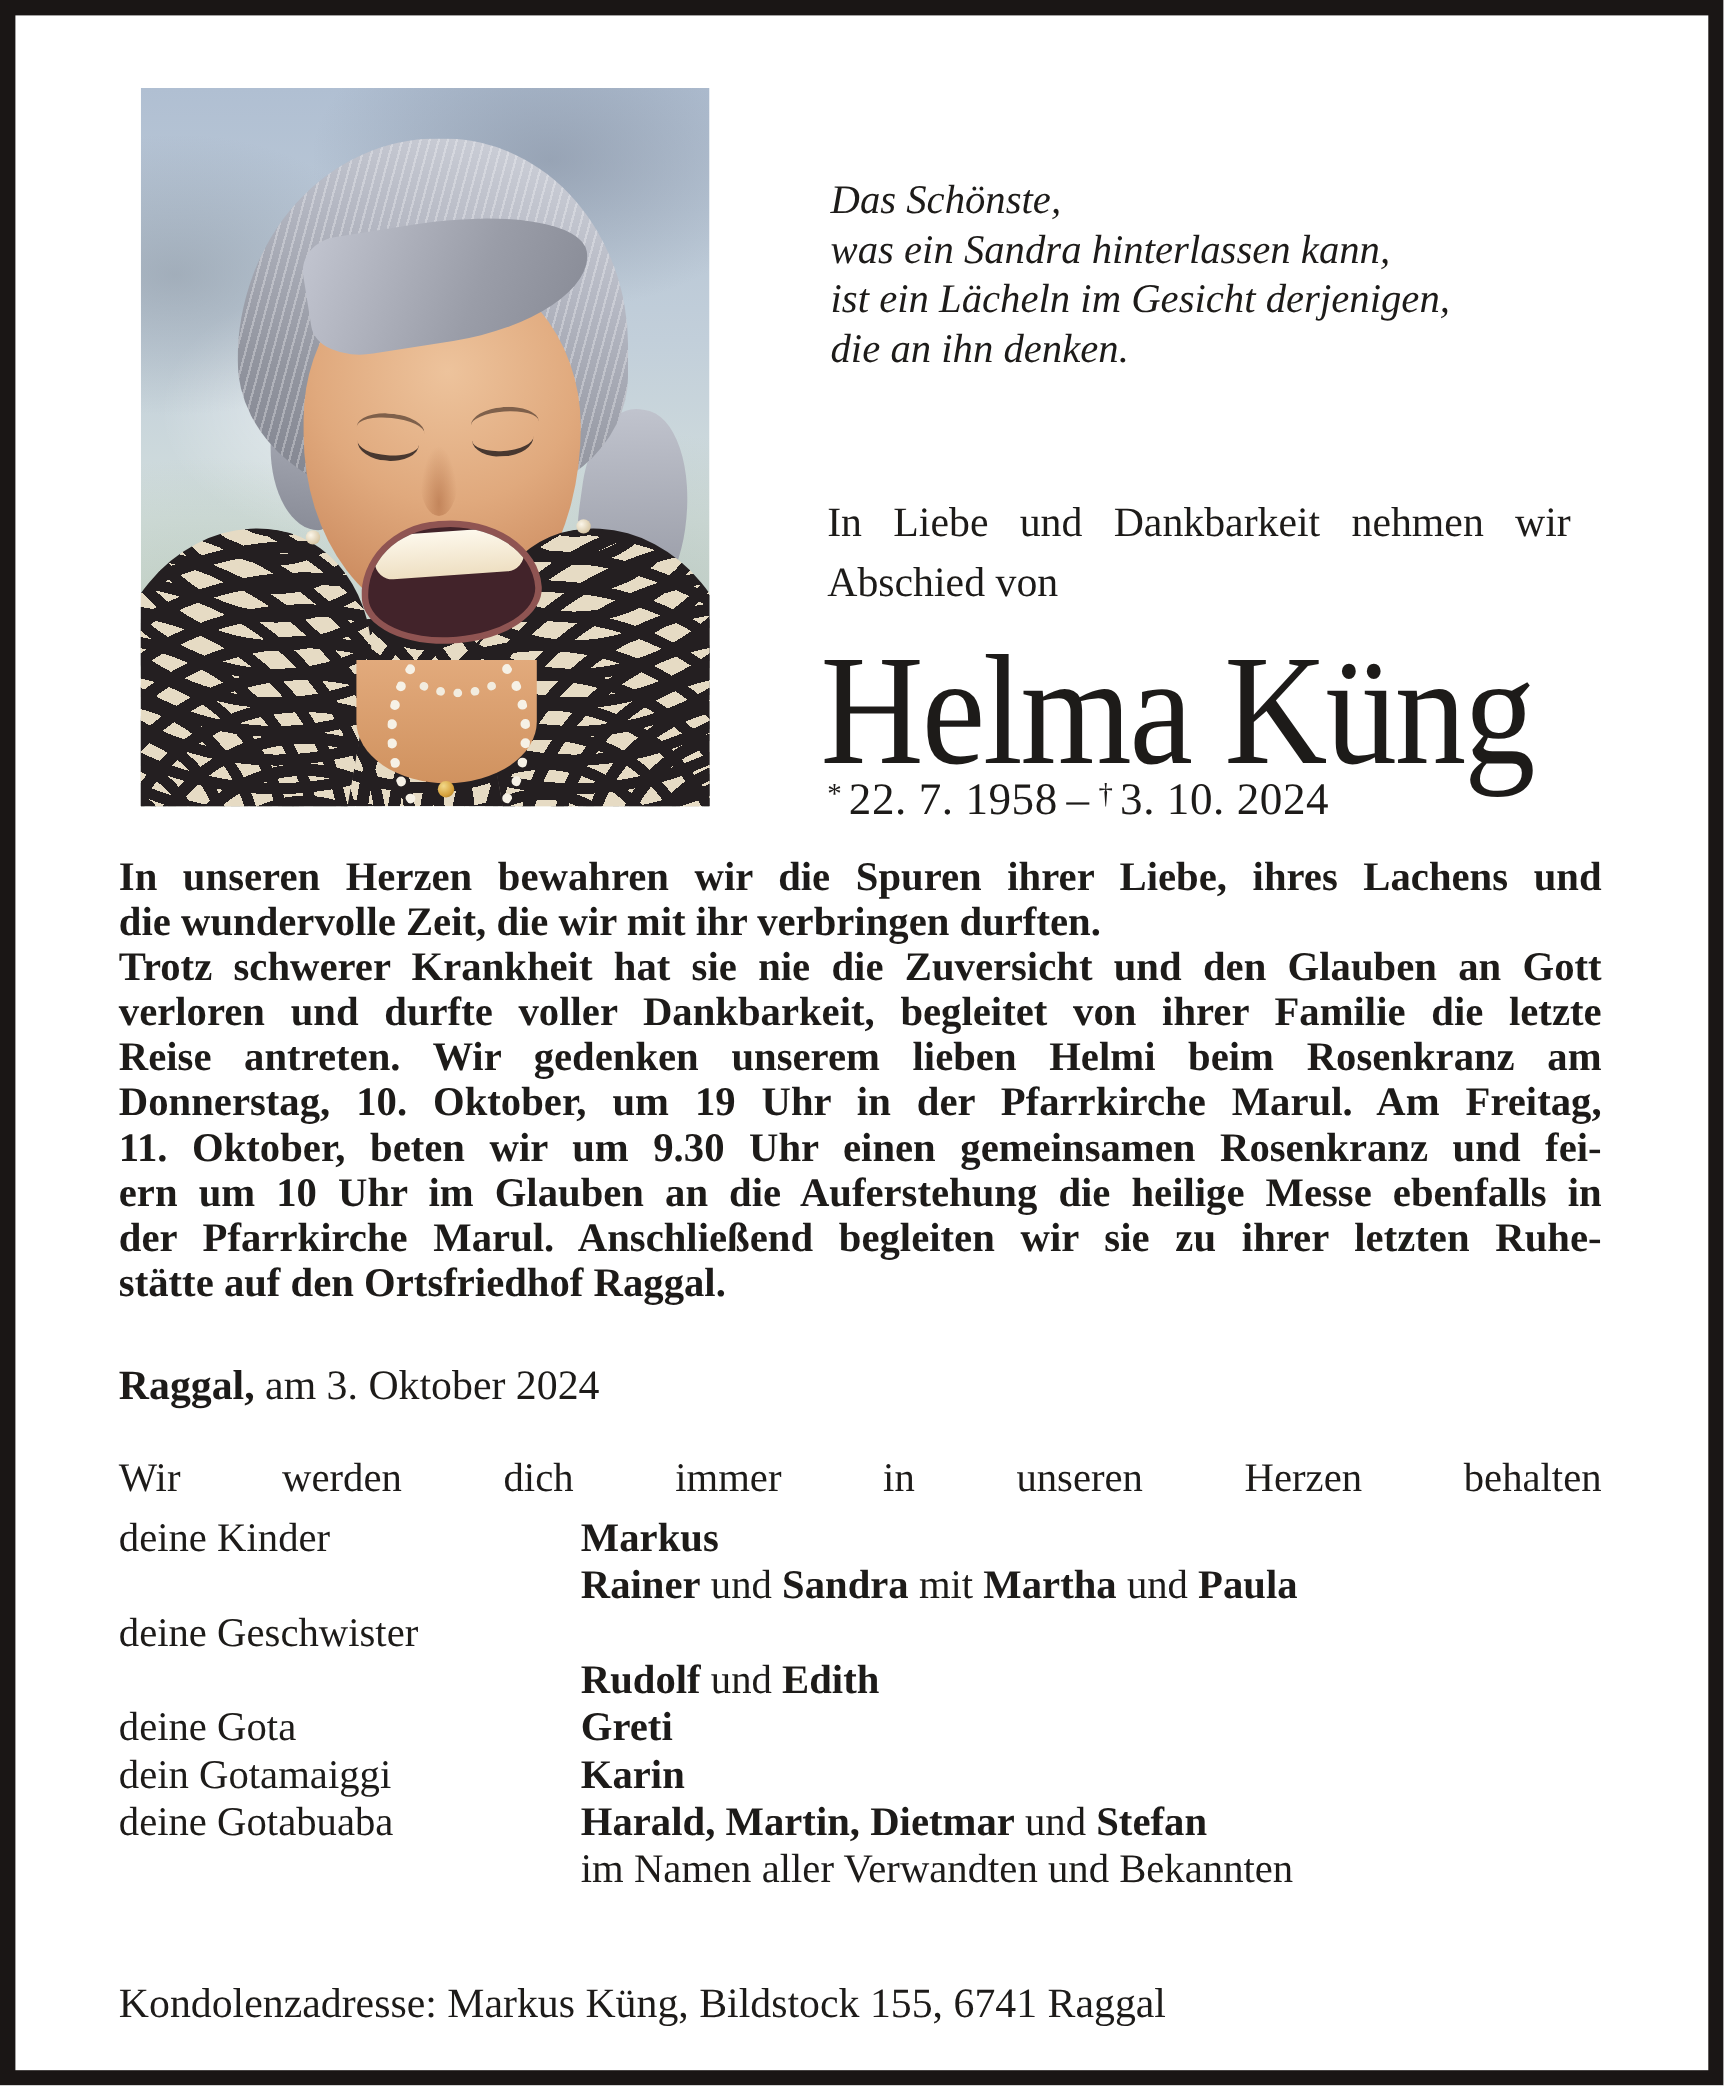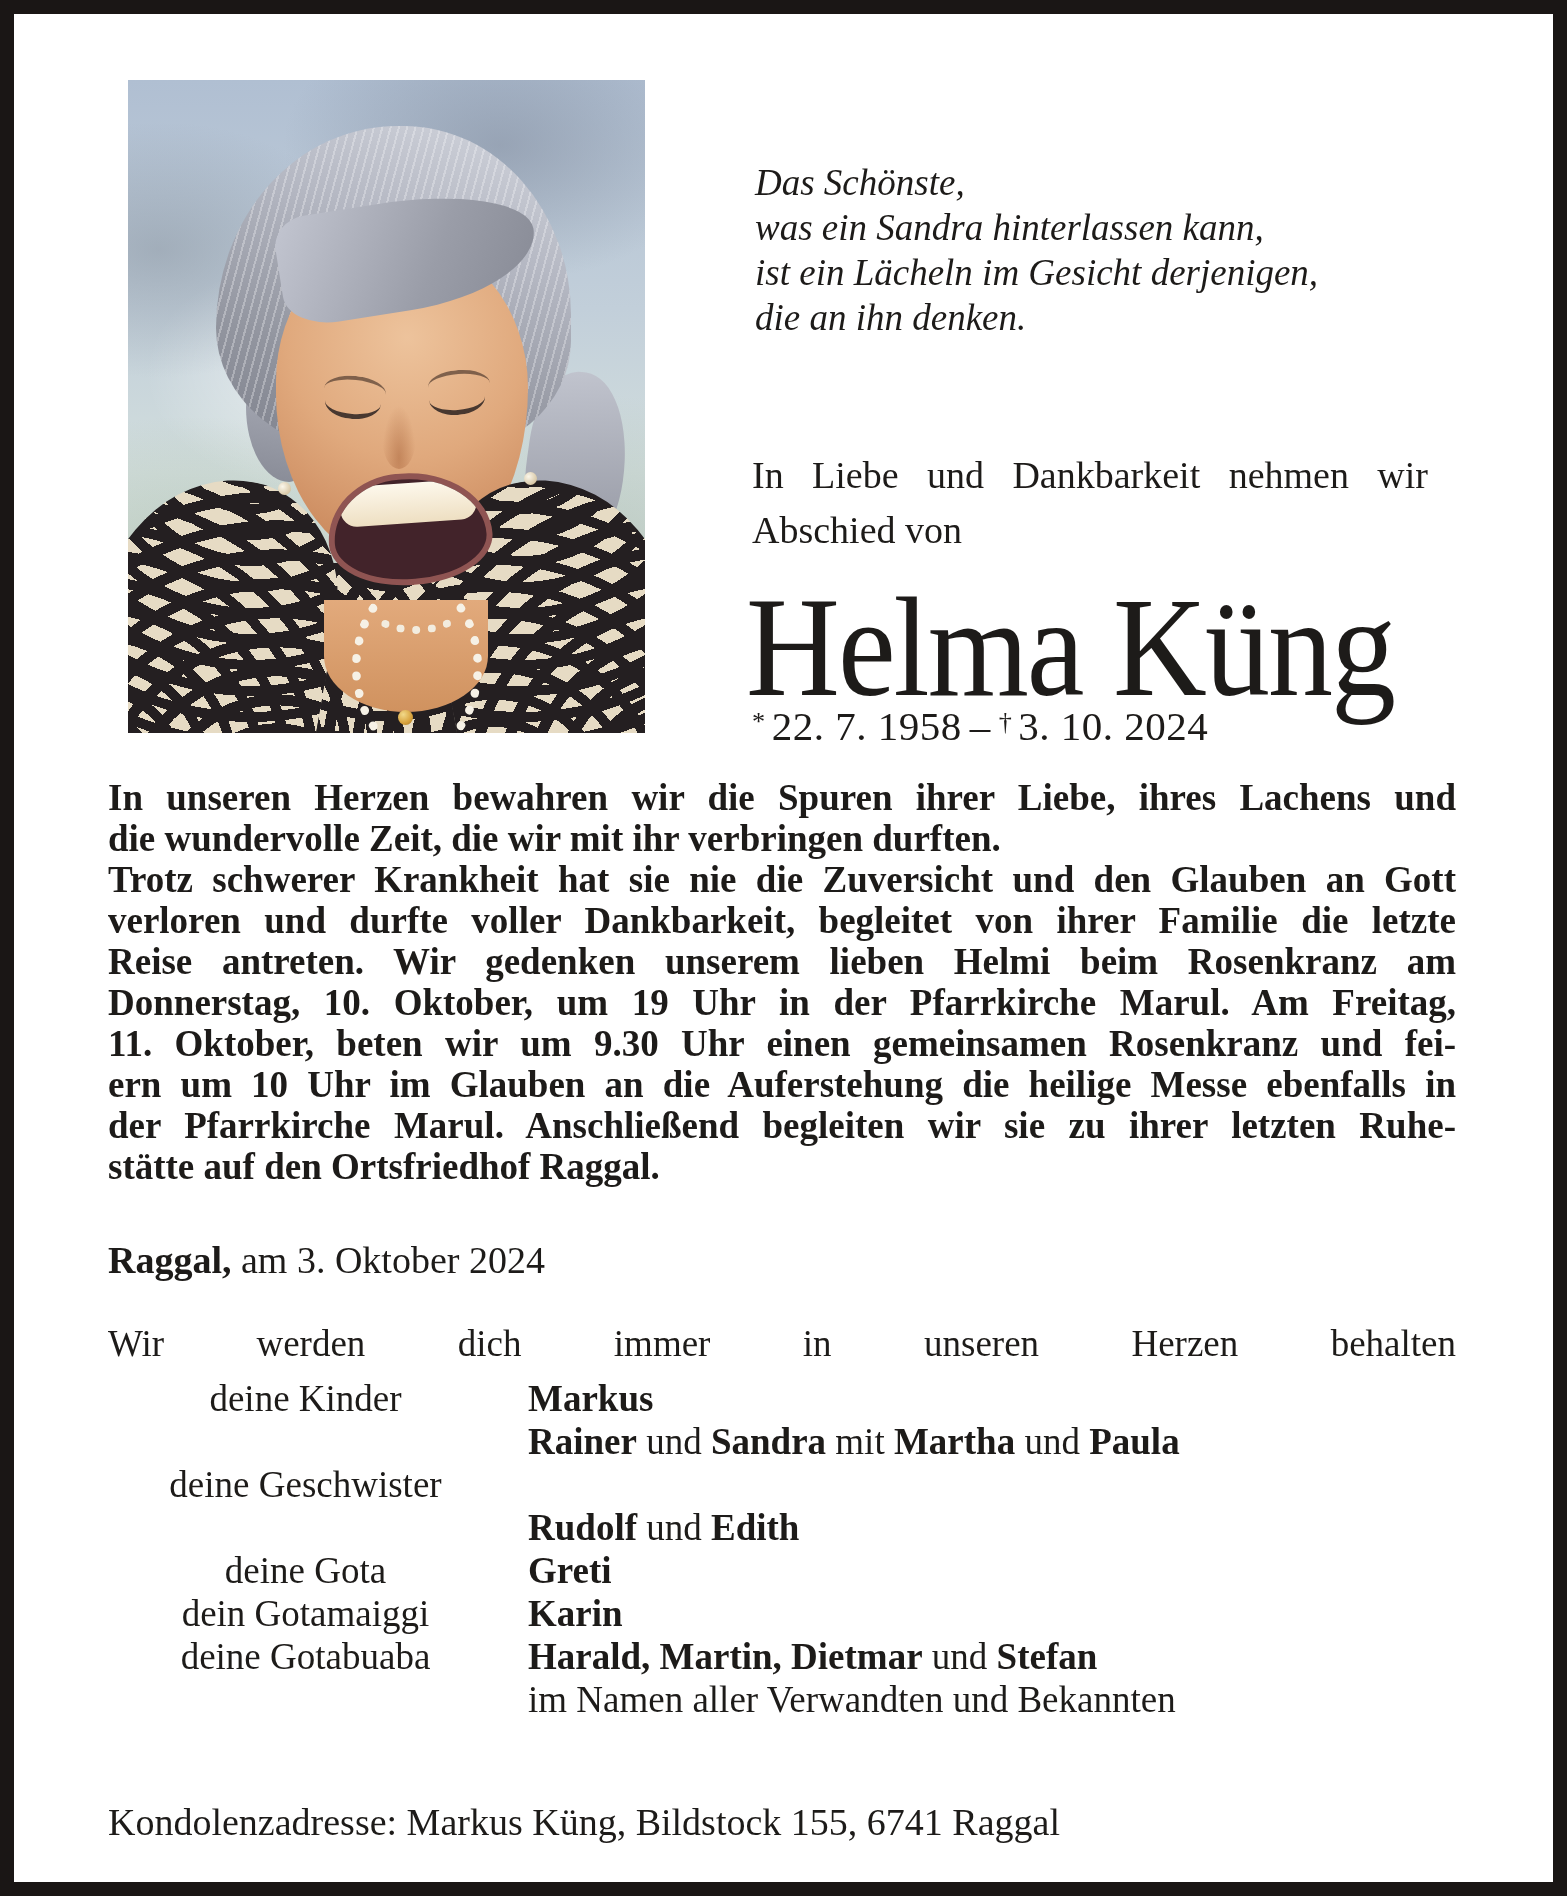--- a/index.html
+++ b/index.html
@@ -166,21 +166,21 @@
   .dateline b{font-weight:700;}
   .family{
     position:absolute;left:108px;top:1322px;width:1348px;
     font-size:37px;
   }
   .fam-heading{
     line-height:43px;margin-bottom:12px;
     text-align:justify;text-align-last:justify;
   }
   .fam-row{display:flex;line-height:43px;}
-  .fam-label{width:395px;text-align:center;flex:0 0 395px;margin-right:25px;}
+  .fam-label{width:395px;text-align:left;flex:0 0 395px;margin-right:25px;}
   .fam-value{flex:1;}
   .fam-value .b{font-weight:700;}
   .condolence{
     position:absolute;left:108px;top:1800px;
     font-size:38px;
   }
 </style>
 </head>
 <body>
 

